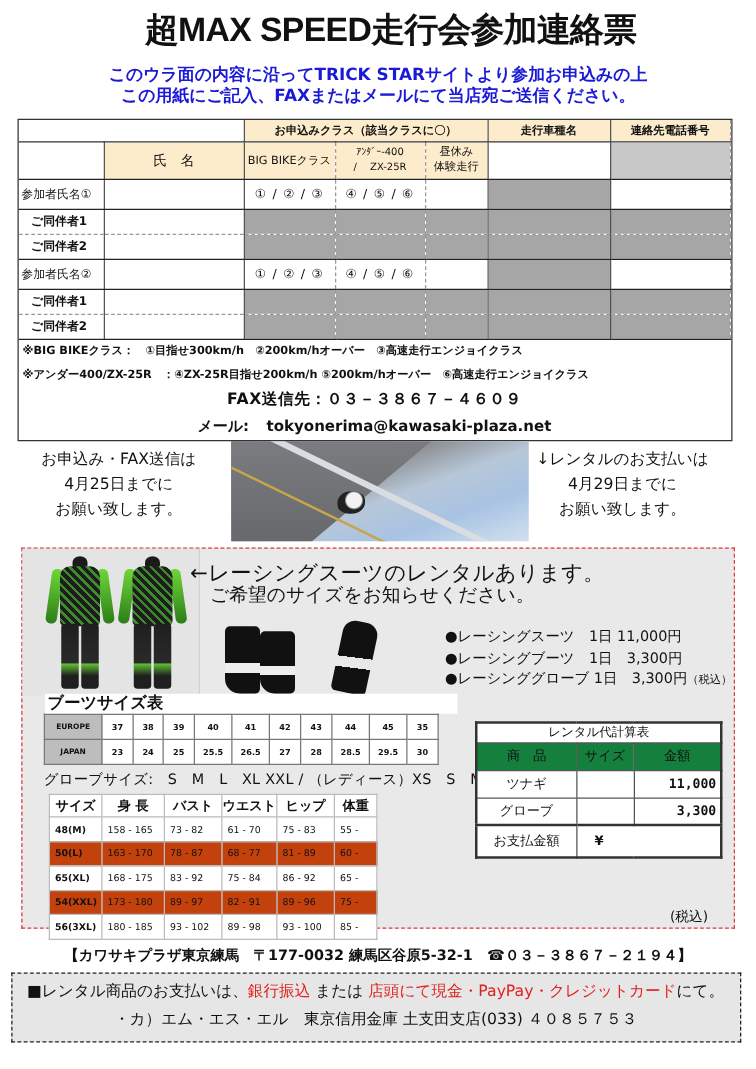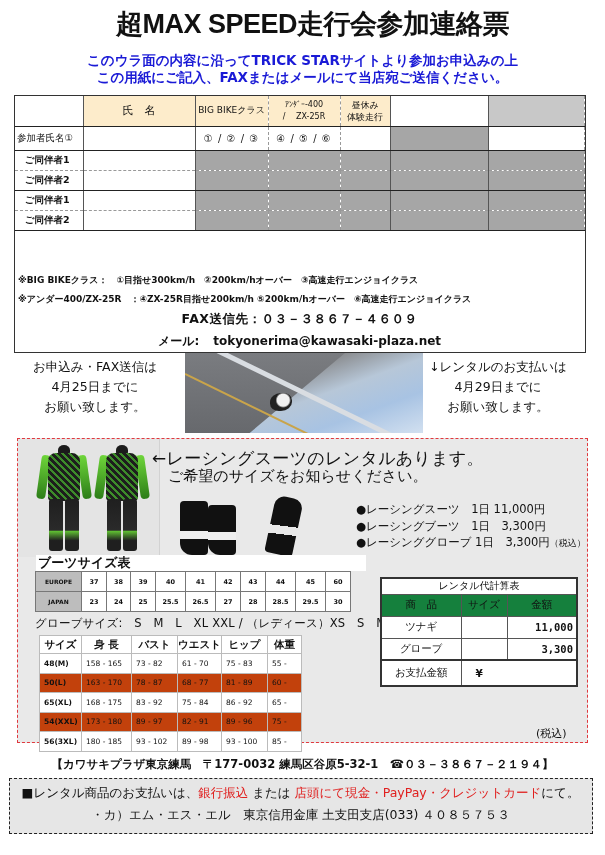--- a/index.html
+++ b/index.html
@@ -115,20 +115,26 @@
     <colgroup>
       <col style="width:68px">
         <col style="width:112px">
         <col style="width:73px">
         <col style="width:72px">
         <col style="width:50px">
         <col style="width:98px">
         <col style="width:96px">
     </colgroup>
     <tbody>
+        <tr class="hdr1">
+      <td colspan="2" class="solid-r"></td>
+      <td colspan="3" class="beige solid-r">お申込みクラス（該当クラスに〇）</td>
+      <td class="beige solid-r">走行車種名</td>
+      <td class="beige">連絡先電話番号</td>
+    </tr>
     <tr class="hdr2">
       <td class="solid-r"></td>
       <td class="beige solid-r" style="font-size:11px">氏　名</td>
       <td class="beige">BIG BIKEクラス</td>
       <td class="beige small">
         <div>ｱﾝﾀﾞｰ-400</div>
         <div>/　 ZX-25R</div>
       </td>
       <td class="beige small solid-r" style="font-size:9px">
         <div>昼休み</div>
@@ -159,20 +165,29 @@
     <tr class="c2">
       <td class="lbl-right solid-r">ご同伴者2</td>
       <td class="solid-r"></td>
       <td class="gray"></td>
       <td class="gray"></td>
       <td class="gray solid-r"></td>
       <td class="gray solid-r"></td>
       <td class="gray"></td>
     </tr>
 
+    <tr class="p">
+      <td class="lbl-left solid-r">参加者氏名②</td>
+      <td class="solid-r"></td>
+      <td class="circ">① / ② / ③</td>
+      <td class="circ">④ / ⑤ / ⑥</td>
+      <td class="solid-r"></td>
+      <td class="gray solid-r"></td>
+      <td></td>
+    </tr>
     <tr class="c1">
       <td class="lbl-right solid-r">ご同伴者1</td>
       <td class="solid-r"></td>
       <td class="gray"></td>
       <td class="gray"></td>
       <td class="gray solid-r"></td>
       <td class="gray solid-r"></td>
       <td class="gray"></td>
     </tr>
     <tr class="c2 last">
@@ -270,21 +285,21 @@
       <td class="rh">EUROPE</td>
       <td>37</td>
       <td>38</td>
       <td>39</td>
       <td>40</td>
       <td>41</td>
       <td>42</td>
       <td>43</td>
       <td>44</td>
       <td>45</td>
-      <td>60</td>
+      <td>35</td>
     </tr>
     <tr>
       <td class="rh">JAPAN</td>
       <td>23</td>
       <td>24</td>
       <td>25</td>
       <td>25.5</td>
       <td>26.5</td>
       <td>27</td>
       <td>28</td>

